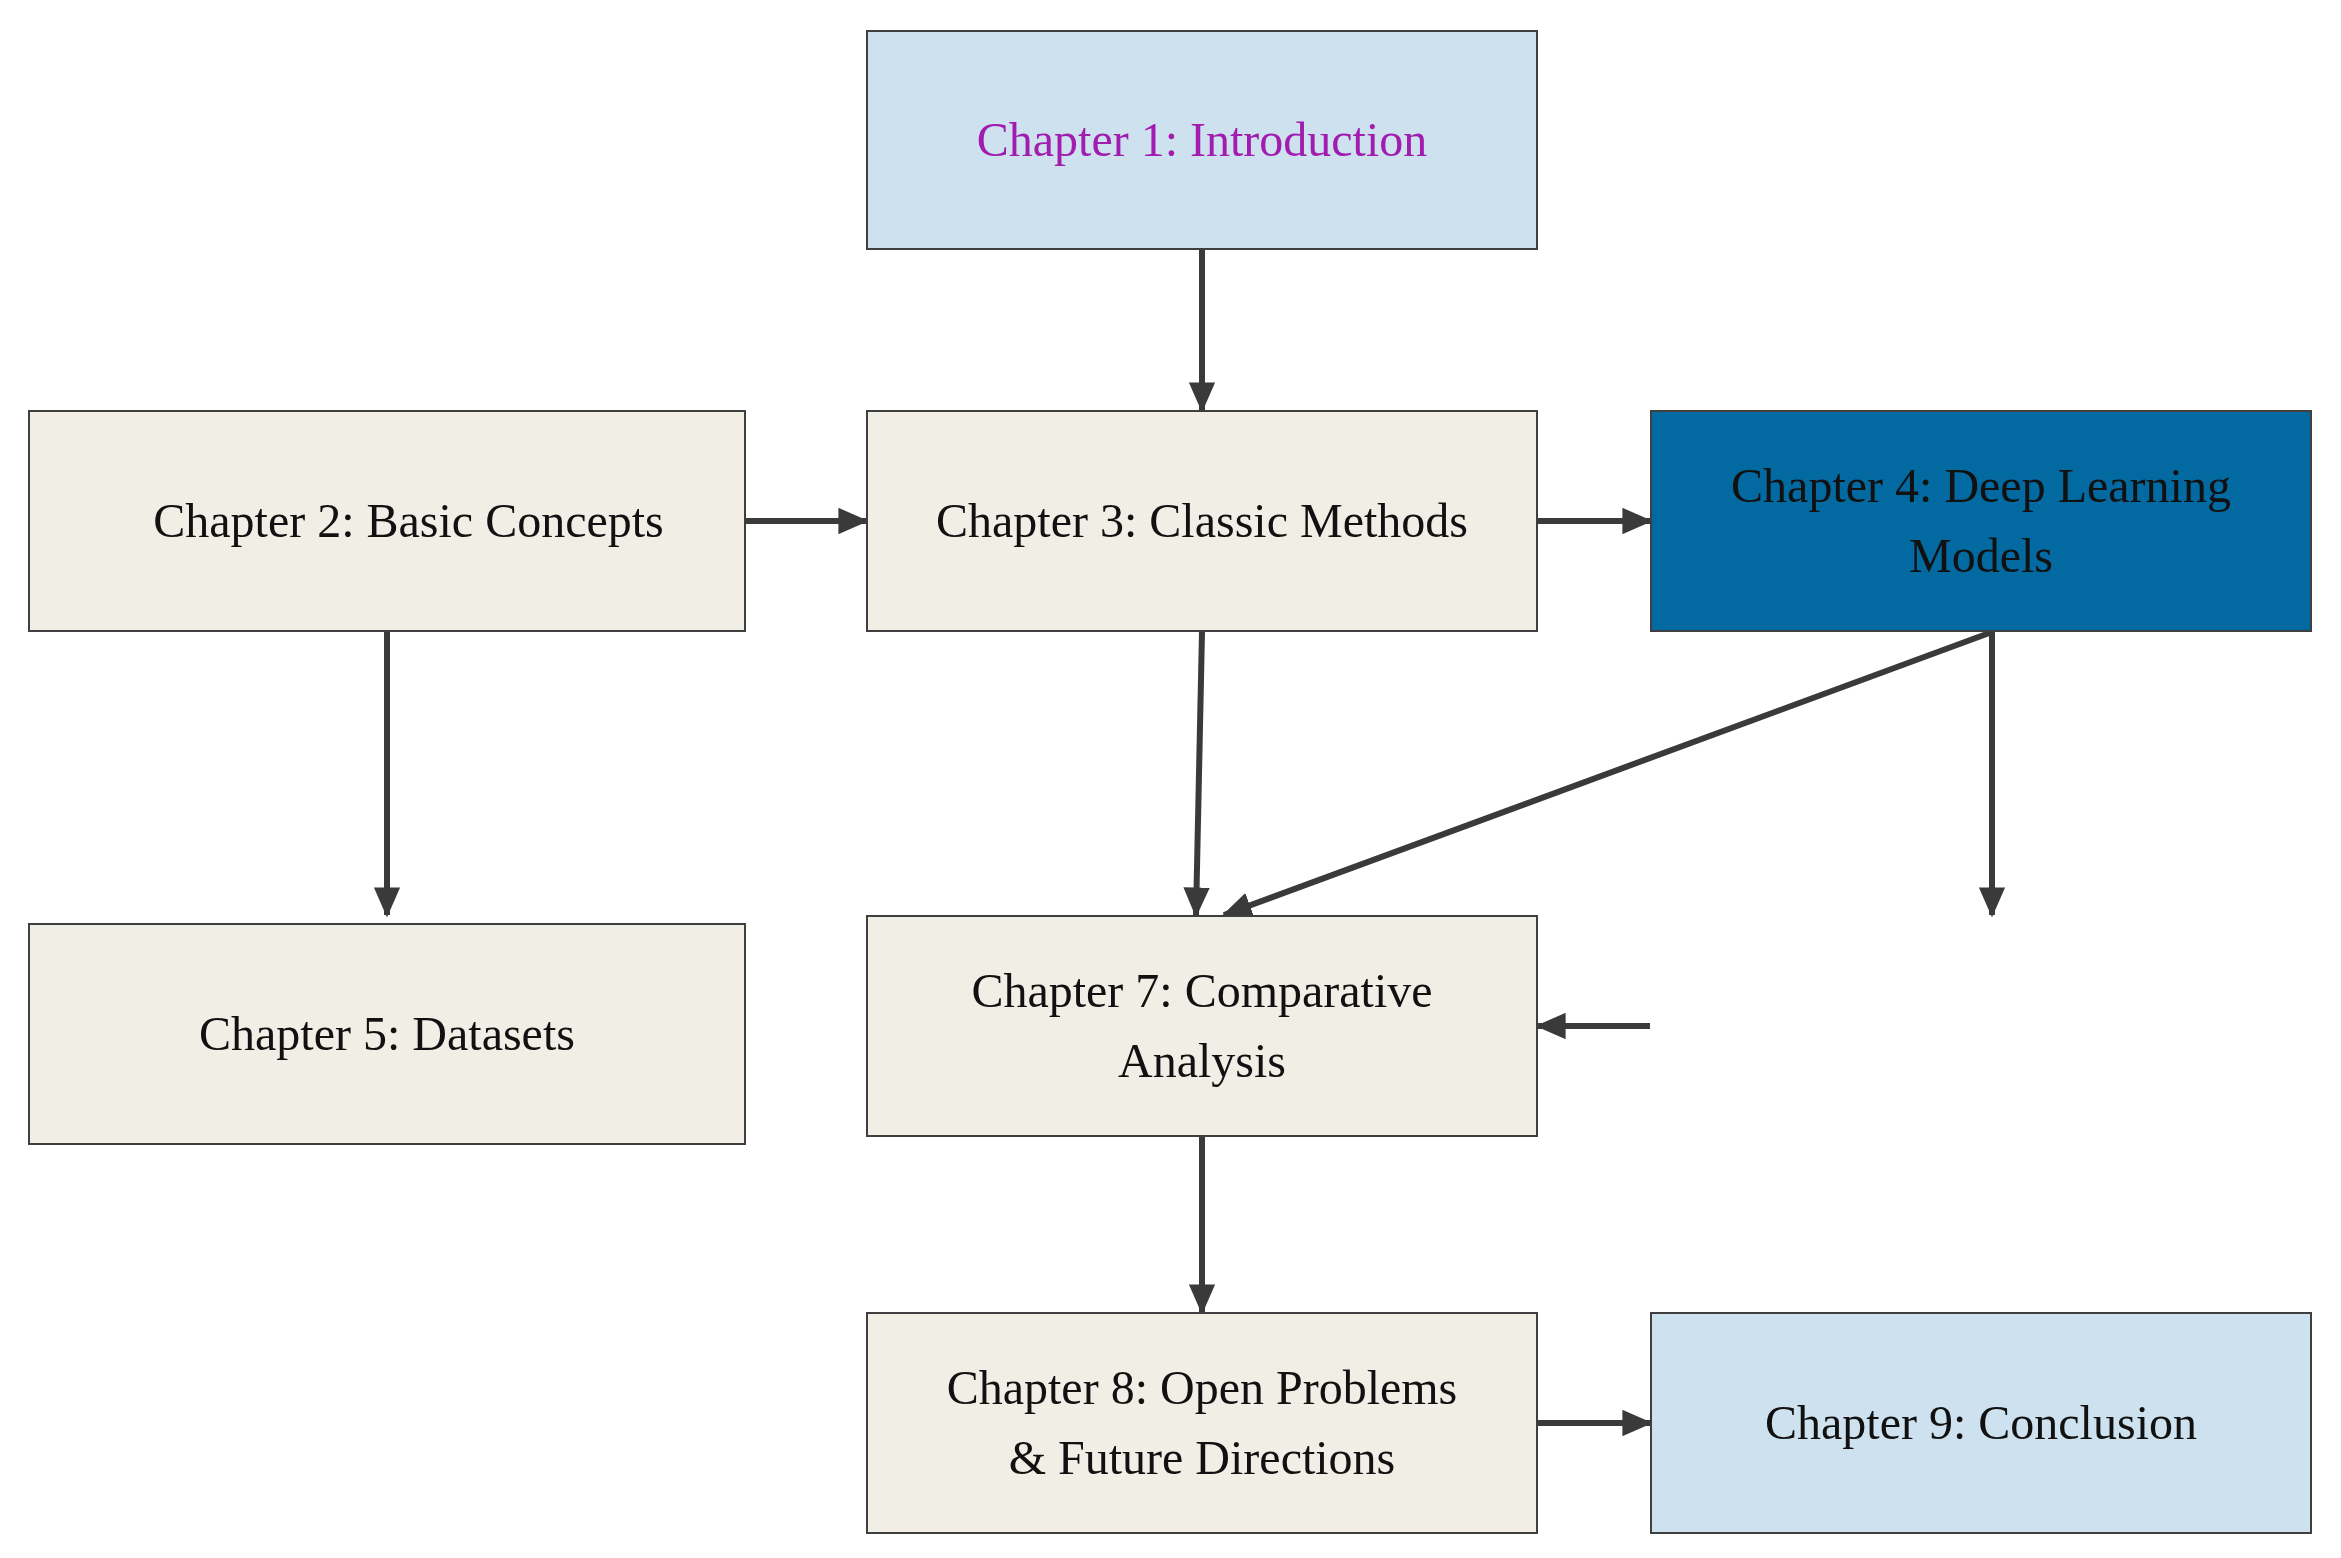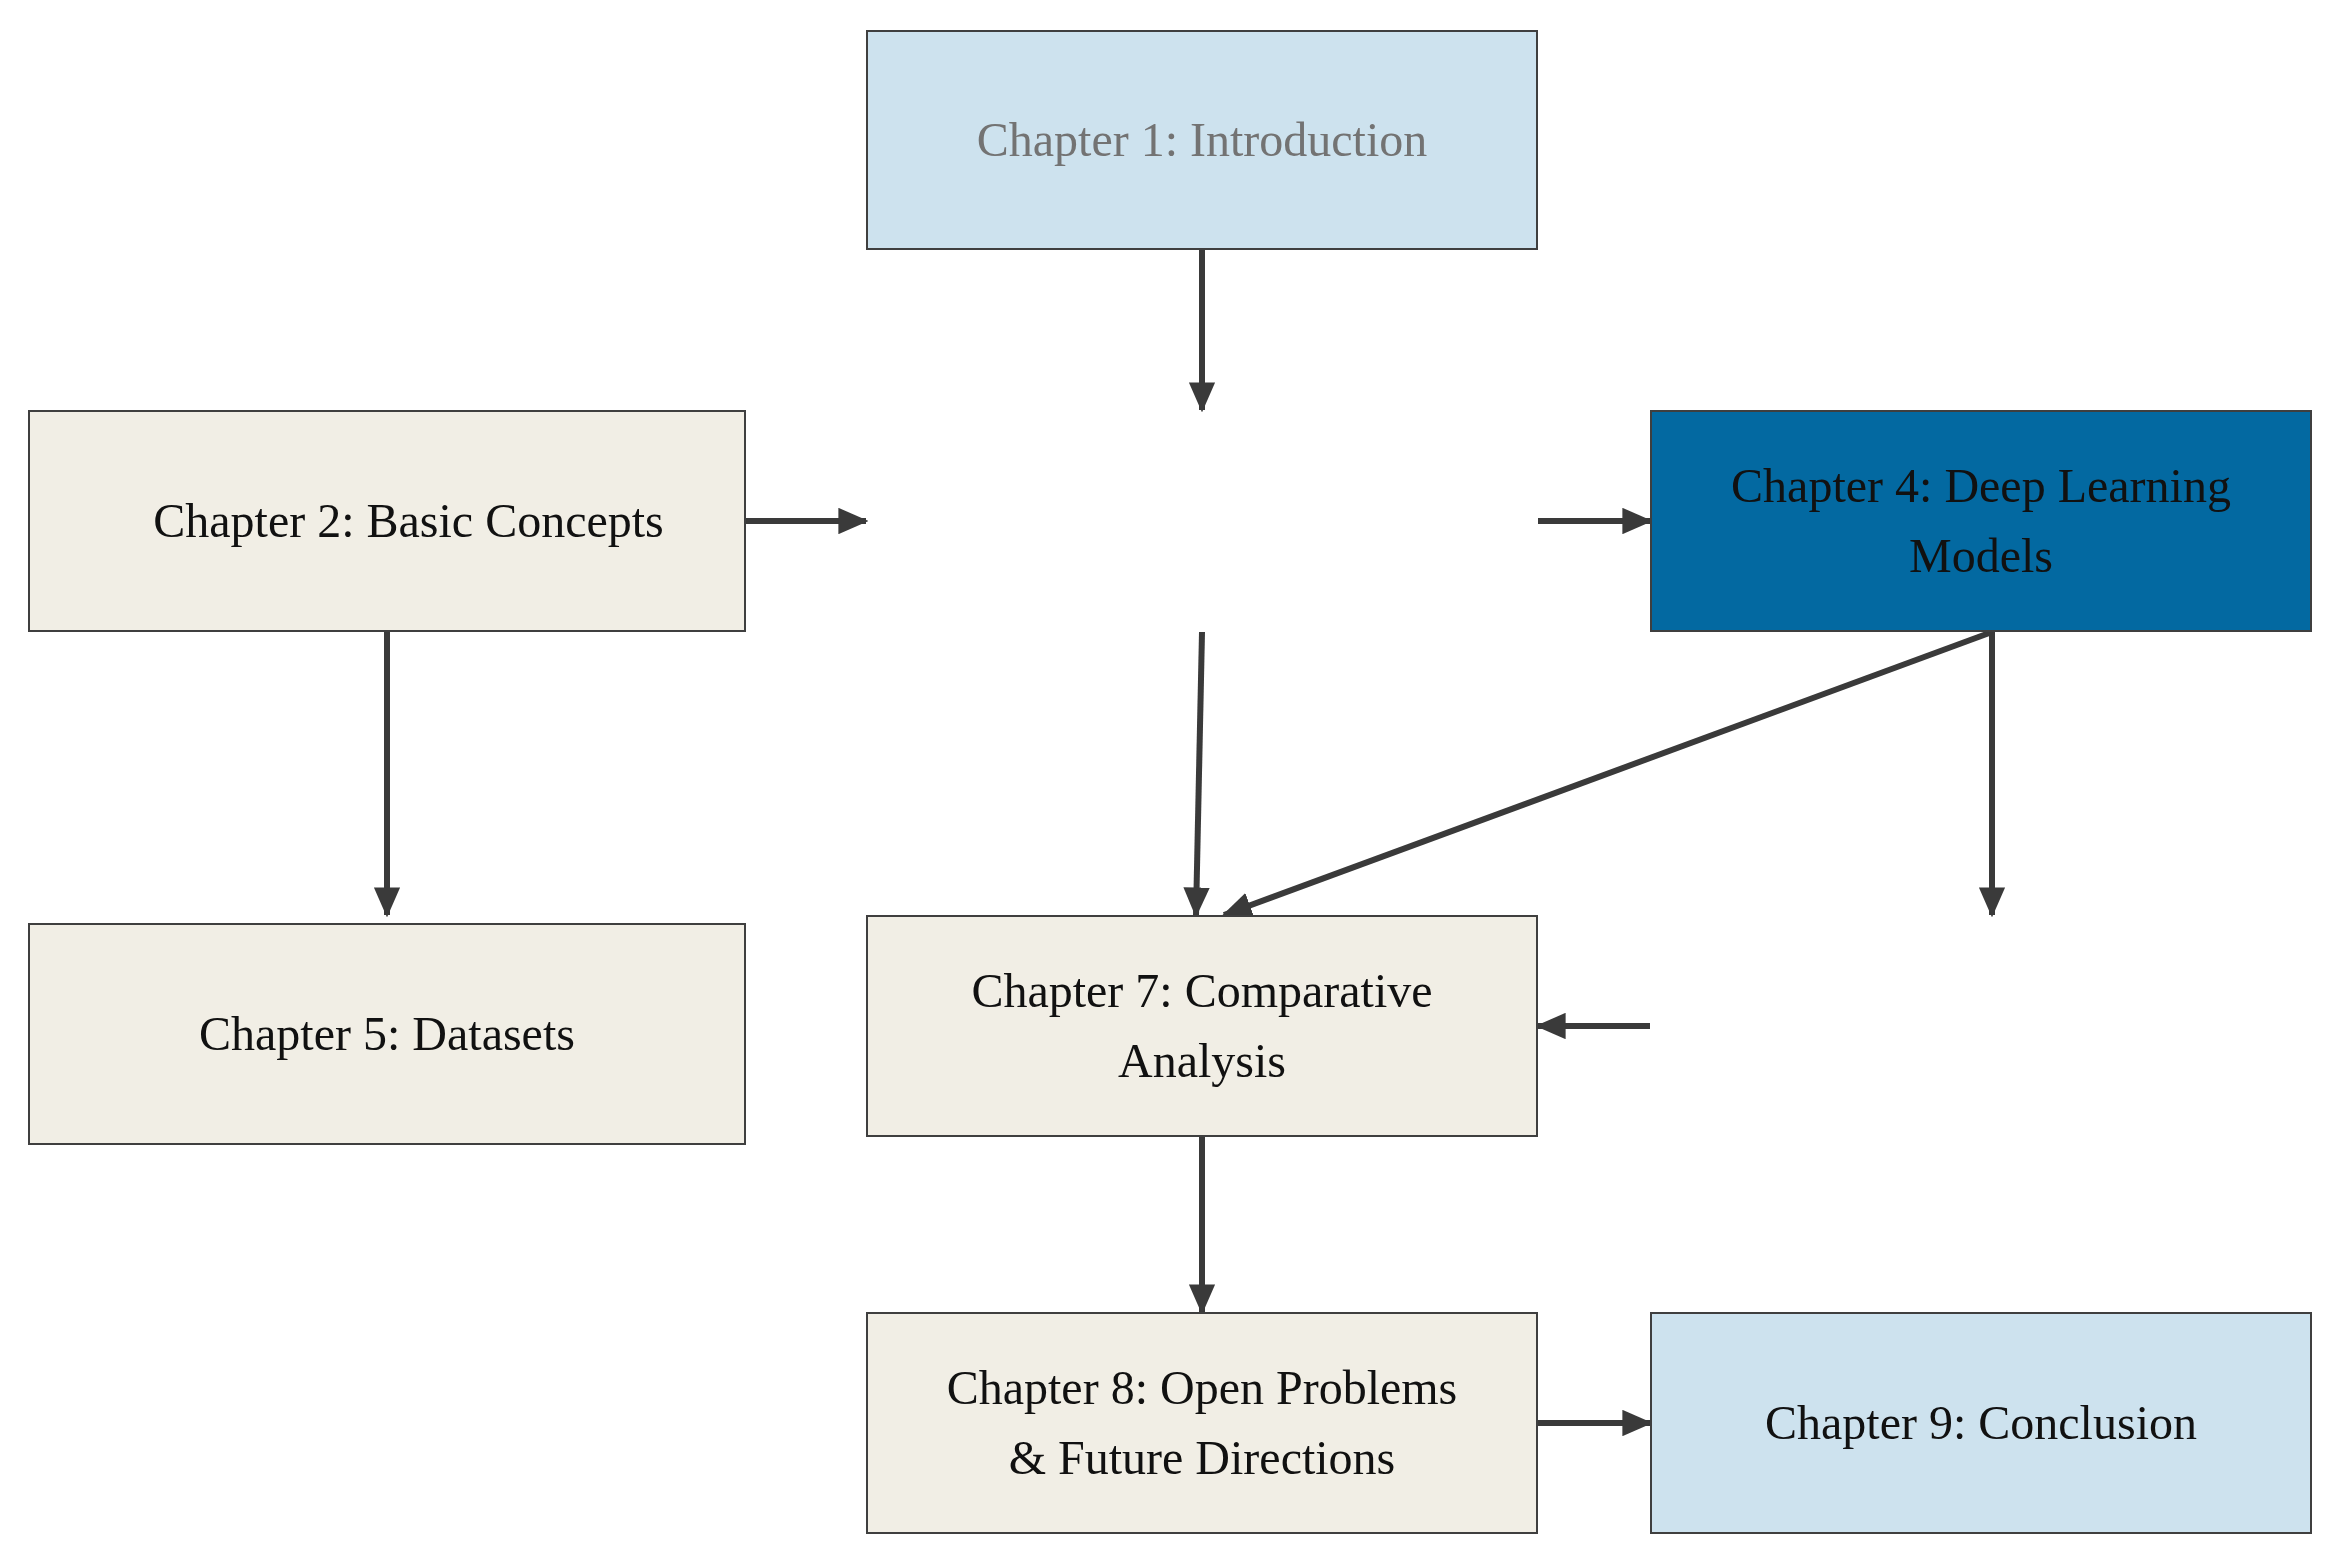--- a/index.html
+++ b/index.html
@@ -59,28 +59,31 @@
       <line x1="1538" y1="521" x2="1650" y2="521" stroke="#3a3a3a" stroke-width="6" marker-end="url(#arrowhead)"></line>
       <line x1="387" y1="632" x2="387" y2="915" stroke="#3a3a3a" stroke-width="6" marker-end="url(#arrowhead)"></line>
       <line x1="1202" y1="632" x2="1196" y2="915" stroke="#3a3a3a" stroke-width="6" marker-end="url(#arrowhead)"></line>
       <line x1="1992" y1="632" x2="1224" y2="915" stroke="#3a3a3a" stroke-width="6" marker-end="url(#arrowhead)"></line>
       <line x1="1992" y1="632" x2="1992" y2="915" stroke="#3a3a3a" stroke-width="6" marker-end="url(#arrowhead)"></line>
       <line x1="1650" y1="1026" x2="1538" y2="1026" stroke="#3a3a3a" stroke-width="6" marker-end="url(#arrowhead)"></line>
       <line x1="1202" y1="1137" x2="1202" y2="1312" stroke="#3a3a3a" stroke-width="6" marker-end="url(#arrowhead)"></line>
       <line x1="1538" y1="1423" x2="1650" y2="1423" stroke="#3a3a3a" stroke-width="6" marker-end="url(#arrowhead)"></line>
     </svg>
 
-  <div class="node n-ch1" style="background: rgb(205, 226, 238); border-color: rgb(63, 63, 63); color: #737373;">
+  <div class="node n-ch1" style="background: rgb(205, 226, 238); border-color: rgb(63, 63, 63); color: #a21caf;">
     <span class="label">Chapter 1: Introduction</span>
   </div>
 
   <div class="node n-ch2" style="background: rgb(241, 238, 229); border-color: rgb(63, 63, 63); color: rgb(17, 17, 17); padding-left: 43px;">
     <span class="label">Chapter 2: Basic Concepts</span>
   </div>
 
+  <div class="node n-ch3" style="background: rgb(241, 238, 229); border-color: rgb(63, 63, 63); color: rgb(17, 17, 17);">
+    <span class="label">Chapter 3: Classic Methods</span>
+  </div>
 
   <div class="node n-ch4" style="background: #0369a1; border-color: rgb(63, 63, 63); color: rgb(17, 17, 17);">
     <span class="label">Chapter 4: Deep Learning
 Models</span>
   </div>
 
   <div class="node n-ch5" style="background: rgb(241, 238, 229); border-color: rgb(63, 63, 63); color: rgb(17, 17, 17); margin-top: 8px;">
     <span class="label">Chapter 5: Datasets</span>
   </div>
 

